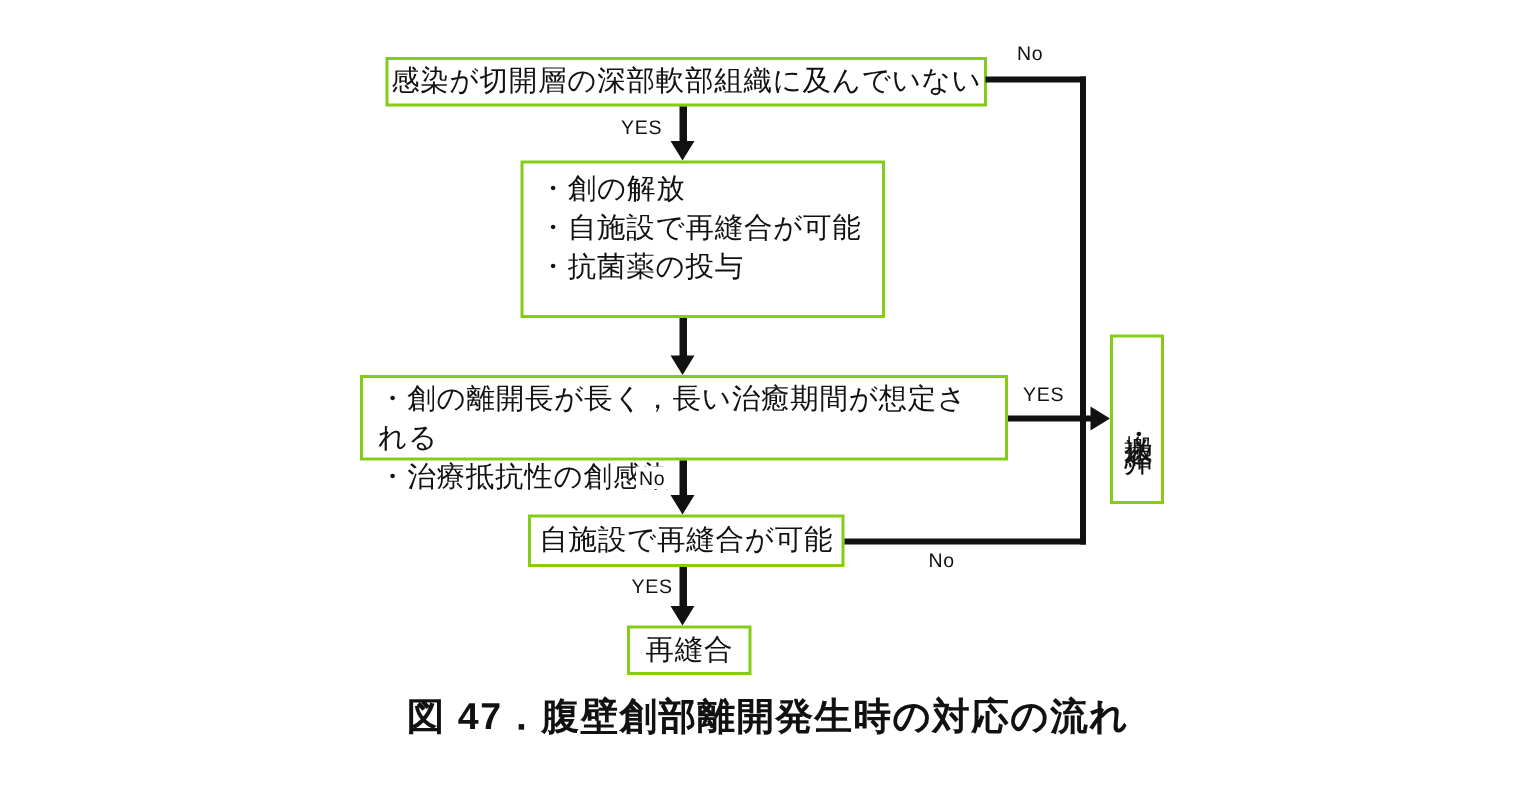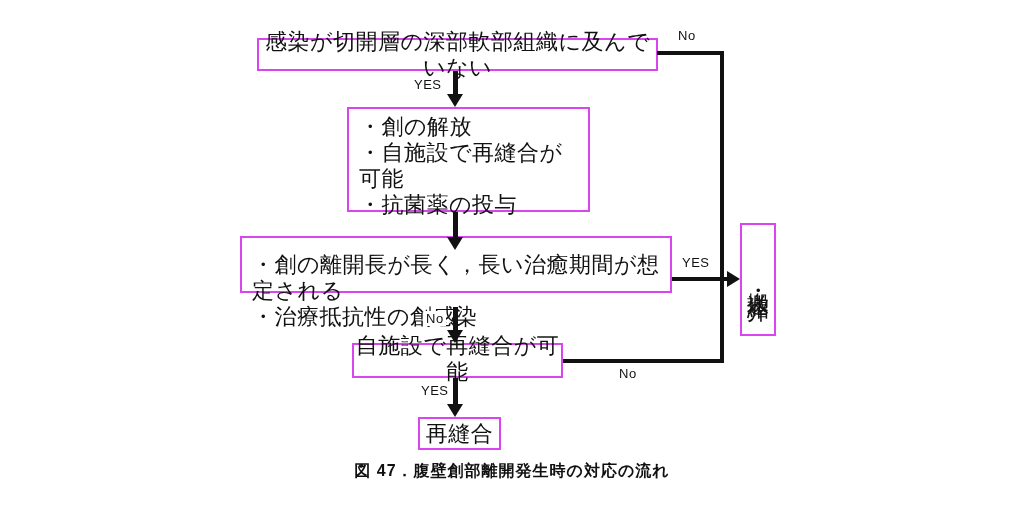--- a/index.html
+++ b/index.html
@@ -6,24 +6,24 @@
   #canvas{
     position:relative;
     width:1024px;height:529px;
     background:#ffffff;
     font-family:"Liberation Sans","DejaVu Sans",sans-serif;
     color:#111;
     overflow:hidden;
   }
   .node{
     position:absolute;
-    border:2px solid #d946ef;
+    border:2px solid #84cc16;
     background:#fff;
     box-sizing:border-box;
-    font-size:22px;
+    font-size:19px;
     line-height:26px;
     color:#111;
     letter-spacing:0.5px;
   }
   .node.center{
     display:flex;align-items:center;justify-content:center;
     text-align:center;
   }
   .node.list{
     padding:5px 8px 0 10px;
@@ -54,45 +54,45 @@
     font-weight:400;
     color:#111;
     letter-spacing:0.5px;
     background:#fff;
     padding:0 2px;
   }
   .caption{
     position:absolute;
     left:0;top:461px;width:1024px;
     text-align:center;
-    font-size:16px;
+    font-size:25px;
     font-weight:bold;
     letter-spacing:1px;
     color:#111;
   }
 </style>
 </head>
 <body>
 
 <div id="canvas">
 
   <div class="node center" style="left:257px;top:38px;width:401px;height:33px;">感染が切開層の深部軟部組織に及んでいない</div>
 
   <div class="node list" style="left:347px;top:107px;width:243px;height:105px;font-family:Liberation Serif, serif;">
     <div>・創の解放</div>
     <div>・自施設で再縫合が可能</div>
     <div>・抗菌薬の投与</div>
   </div>
 
-  <div class="node list" style="left:240px;top:236px;width:432px;height:57px;padding-top:14px;">
+  <div class="node list" style="left:240px;top:250px;width:432px;height:57px;padding-top:2px;">
     <div>・創の離開長が長く，長い治癒期間が想定される</div>
     <div>・治療抵抗性の創感染</div>
   </div>
 
-  <div class="node center" style="left:352px;top:343px;width:211px;height:35px;font-family:Liberation Mono, monospace;">自施設で再縫合が可能</div>
+  <div class="node center" style="left:352px;top:343px;width:211px;height:35px;">自施設で再縫合が可能</div>
 
   <div class="node center" style="left:418px;top:417px;width:83px;height:33px;">再縫合</div>
 
   <div class="node vtext" style="left:740px;top:223px;width:36px;height:113px;">搬送・紹介</div>
 
   <div class="line" style="left:453px;top:71px;width:5px;height:24px;"></div>
   <div class="tri-down" style="left:447px;top:94px;"></div>
   <div class="edge-label" style="left:412px;top:77px;">YES</div>
 
   <div class="line" style="left:453px;top:212px;width:5px;height:26px;"></div>

